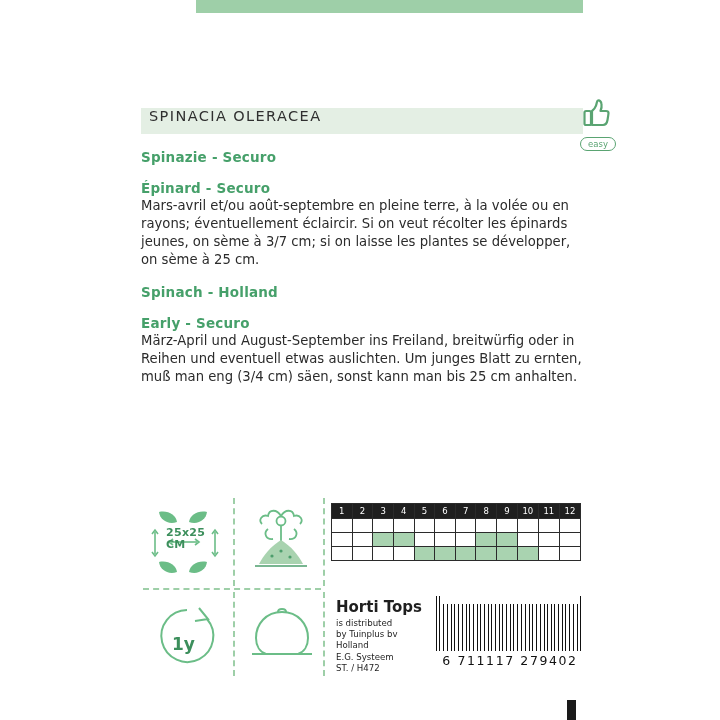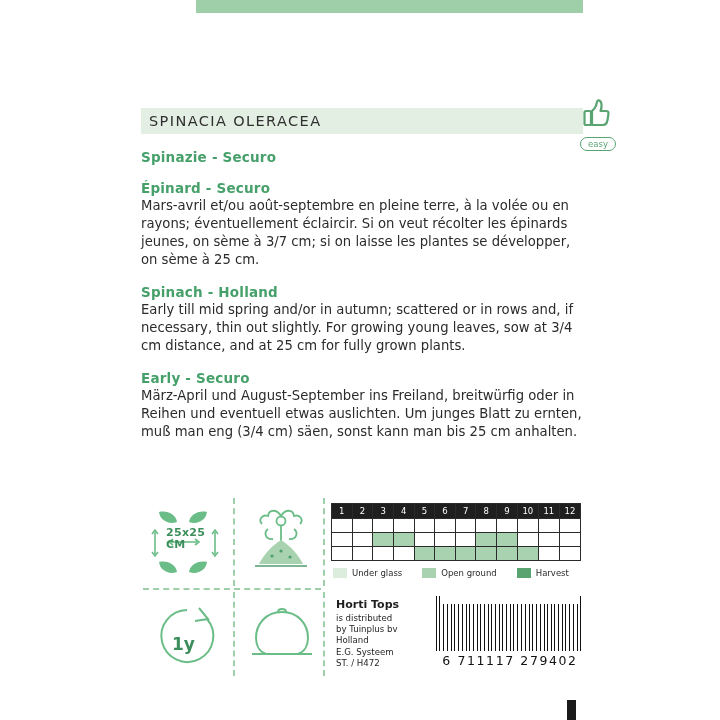--- a/index.html
+++ b/index.html
@@ -43,21 +43,20 @@
     top: 108px;
     width: 442px;
   }
 
   
   .title-band {
     position: relative;
     height: 26px;
     background: #e4efe4;
     display: flex;
-    align-items: center;
   }
   .title-band .latin {
     font-size: 14.5px;
     letter-spacing: 1.4px;
     color: #2f2f2f;
     padding-left: 8px;
     font-family: "DejaVu Sans", sans-serif;
   }
   .easy-badge {
     position: absolute;
@@ -189,21 +188,21 @@
   .distrib {
     position: absolute;
     left: 195px;
     top: 102px;
     font-size: 8.6px;
     line-height: 1.32;
     color: #1f1f1f;
   }
   .distrib .brand {
     font-weight: bold;
-    font-size: 11px;
+    font-size: 15px;
   }
 
   
   .barcode-wrap {
     position: absolute;
     left: 295px;
     top: 100px;
     width: 148px;
   }
   .bars {
@@ -252,21 +251,20 @@
       <h3>Spinazie - Securo</h3>
     </div>
 
     <div class="lang-block">
       <h3>Épinard - Securo</h3>
       <p>Mars-avril et/ou août-septembre en pleine terre, à la volée ou en rayons; éventuellement éclaircir. Si on veut récolter les épinards jeunes, on sème à 3/7 cm; si on laisse les plantes se développer, on sème à 25 cm.</p>
     </div>
 
     <div class="lang-block">
       <h3>Spinach - Holland</h3>
-      <p>Early till mid spring and/or in autumn; scattered or in rows and, if necessary, thin out slightly. For growing young leaves, sow at 3/4 cm distance, and at 25 cm for fully grown plants.</p>
     </div>
 
     <div class="lang-block">
       <h3>Early - Securo</h3>
       <p>März-April und August-September ins Freiland, breitwürfig oder in Reihen und eventuell etwas auslichten. Um junges Blatt zu ernten, muß man eng (3/4 cm) säen, sonst kann man bis 25 cm anhalten.</p>
     </div>
 
   </div>
 
   <div class="info-area">
@@ -399,34 +397,20 @@
             <td class="fill"></td>
             <td class="fill"></td>
             <td class="fill"></td>
             <td class="fill"></td>
             <td></td>
             <td></td>
       </tr>
     </tbody>
       </table>
 
-    <div class="legend">
-      <span class="item">
-        <span class="sw under"></span>
-        <span>Under glass</span>
-      </span>
-      <span class="item">
-        <span class="sw open"></span>
-        <span>Open ground</span>
-      </span>
-      <span class="item">
-        <span class="sw harv"></span>
-        <span>Harvest</span>
-      </span>
-    </div>
 
     <div class="distrib">
       <div class="brand">Horti Tops</div>
       <div>is distributed</div>
       <div>by Tuinplus bv</div>
       <div>Holland</div>
       <div>E.G. Systeem</div>
       <div>ST. / H472</div>
     </div>
 

